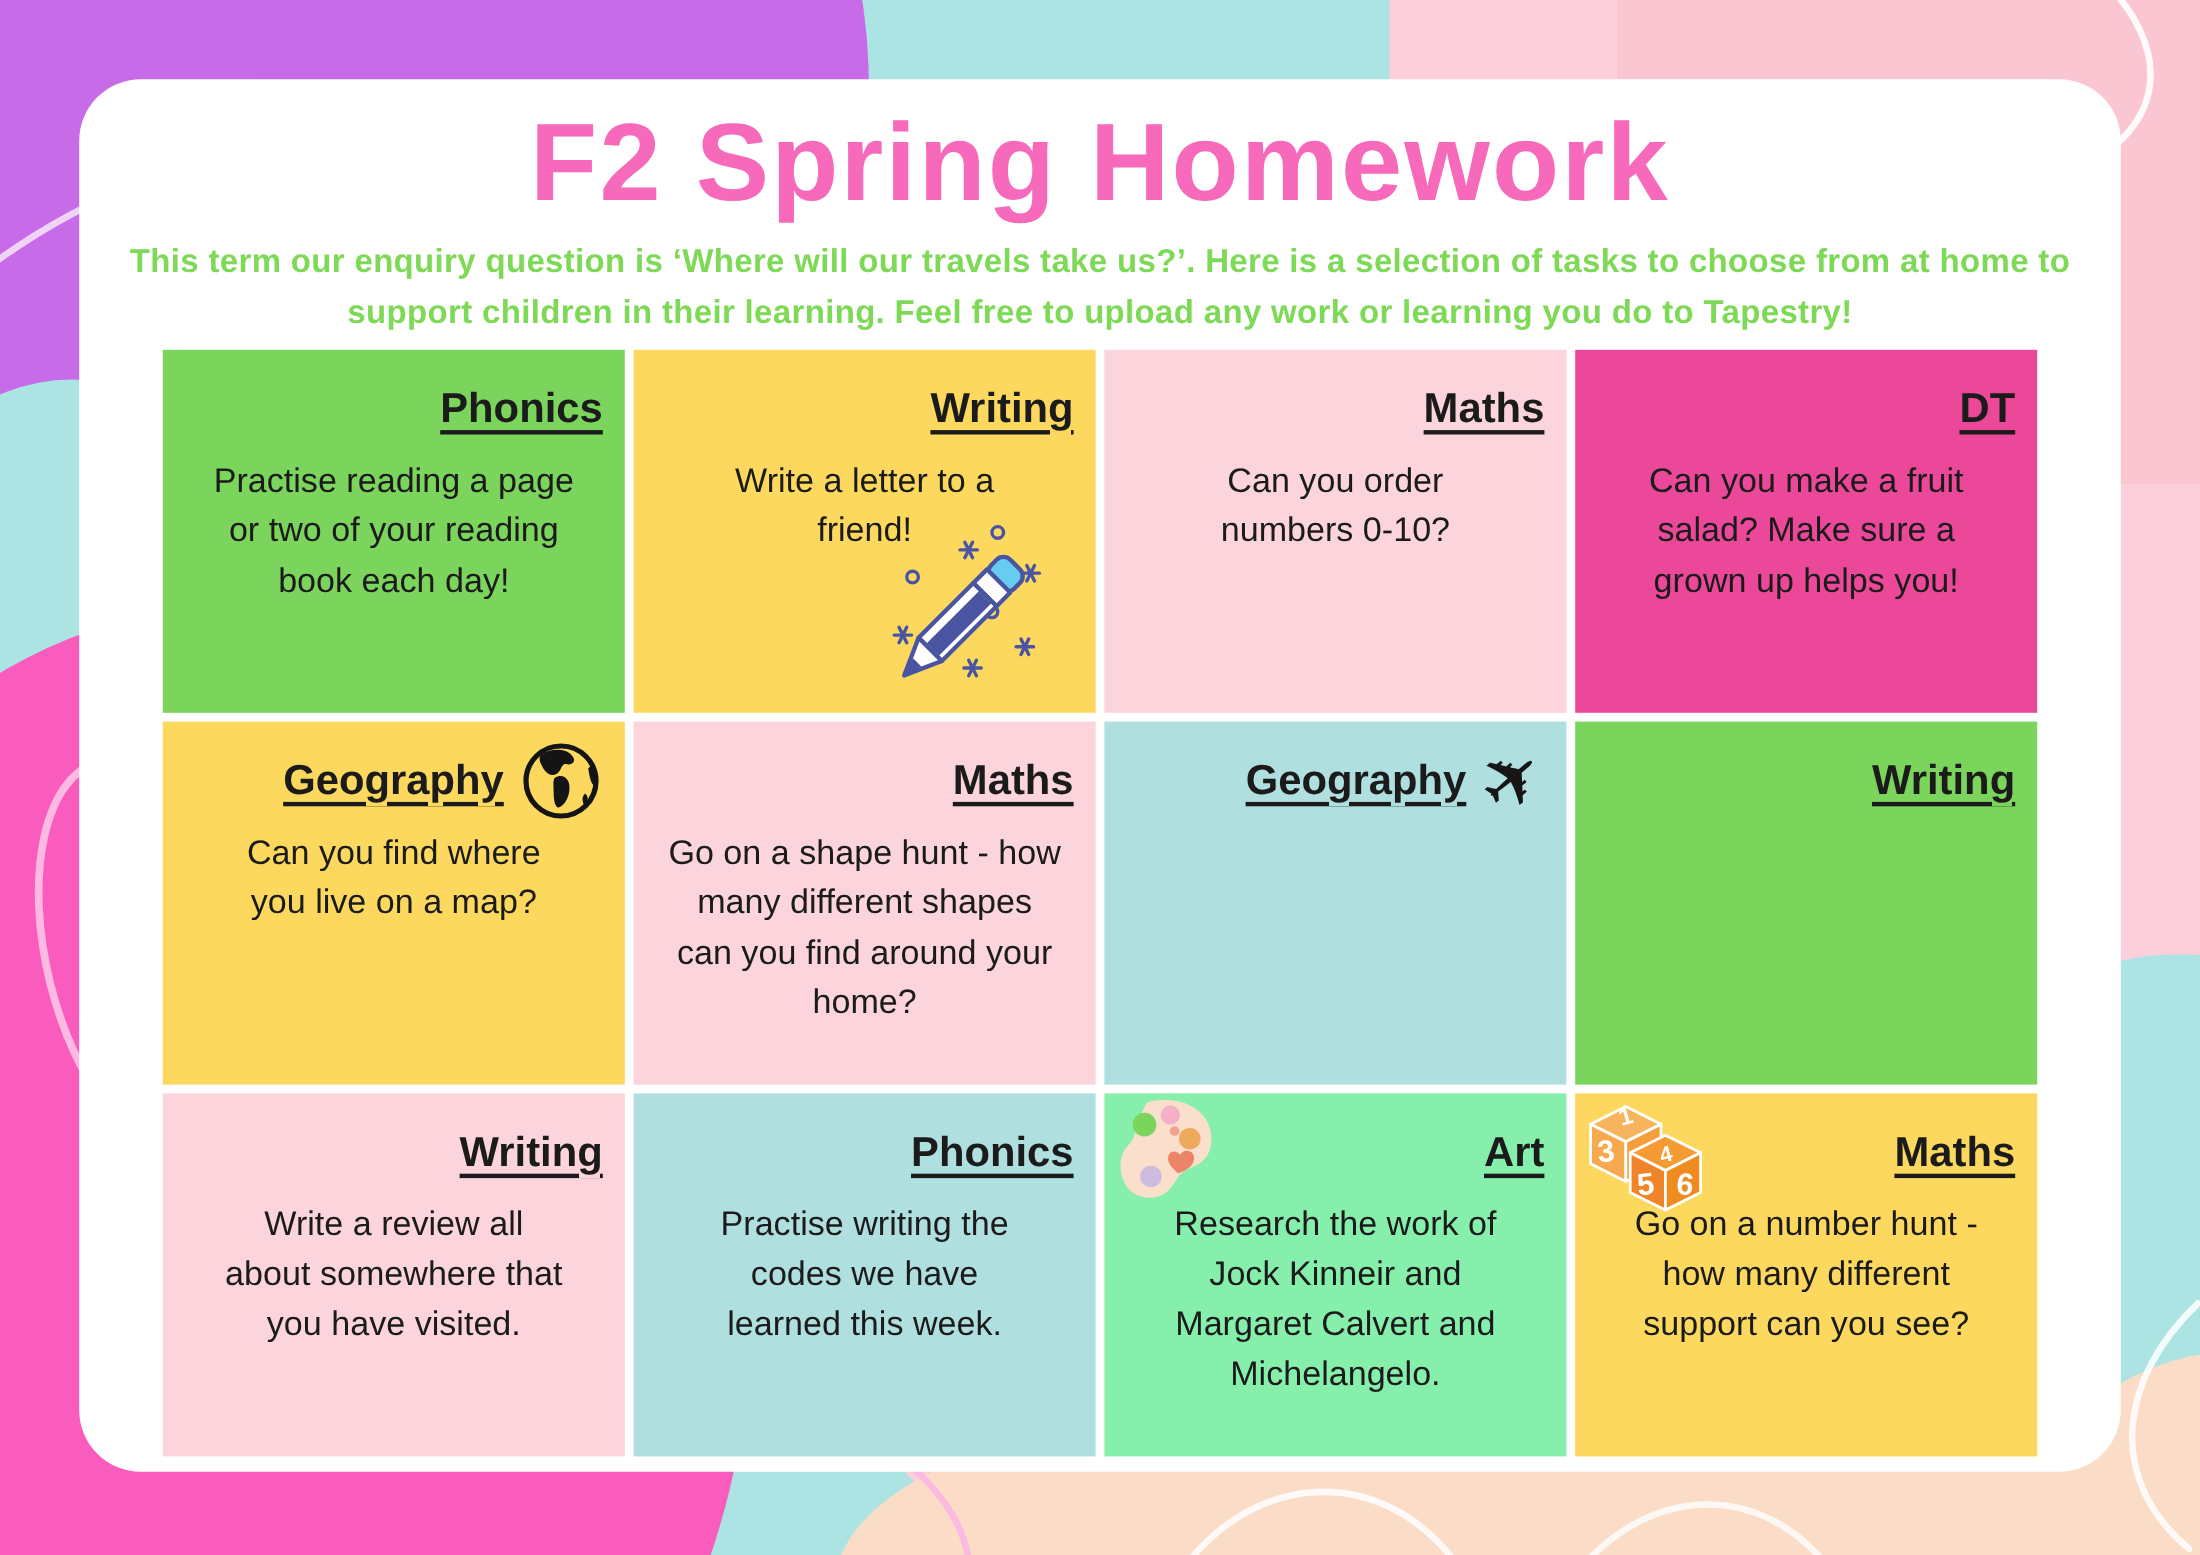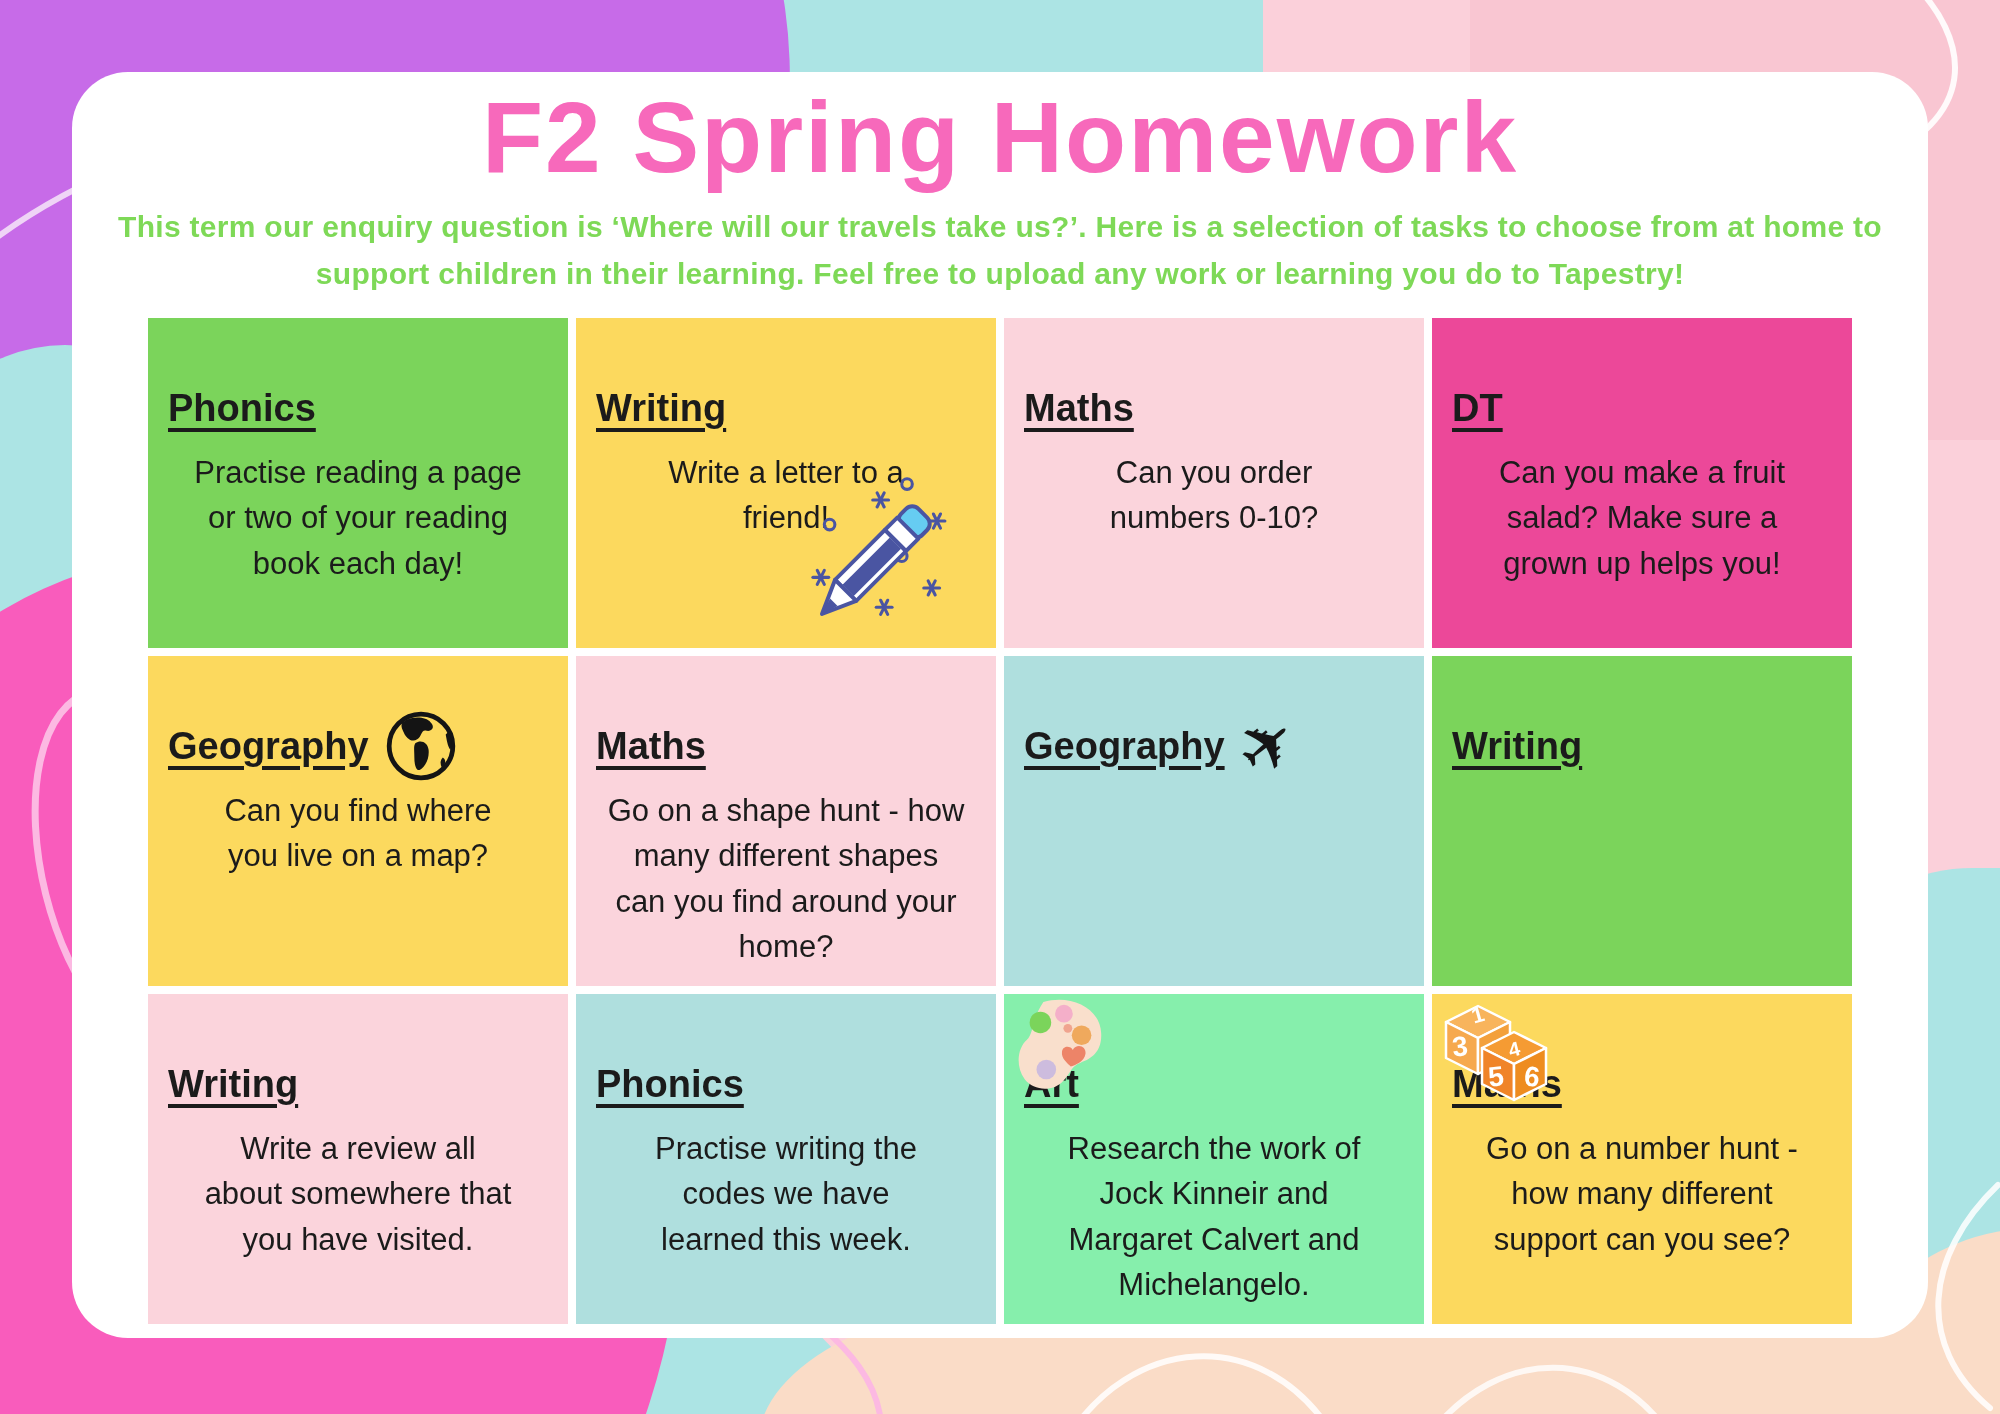--- a/index.html
+++ b/index.html
@@ -18,39 +18,39 @@
   #bgPurple{left:-210px;top:-300px;width:1010px;height:900px;border-radius:42% 58% 55% 45%/45% 42% 58% 55%;transform:rotate(-8deg);background:var(--bg-purple);}
   #bgTealLeft{left:-90px;top:345px;width:310px;height:300px;border-radius:50%;background:var(--bg-teal);}
   #bgHotPink{left:-240px;top:555px;width:930px;height:1170px;border-radius:48% 52% 40% 60%/42% 58% 46% 54%;transform:rotate(6deg);background:var(--bg-hot-pink);}
   #squiggles{left:0;top:0;width:2000px;height:1414px;pointer-events:none;}
 
   .card{
     position:absolute;left:72px;top:72px;width:1856px;height:1266px;
     background:var(--card-white);border-radius:56px;z-index:5;
   }
   .title{
-    margin-top:13px;text-align:center;
+    margin-top:24px;text-align:center;
     font-size:100px;font-weight:700;letter-spacing:2px;
     color:var(--title-pink);line-height:1.05;
   }
   .subtitle{
     margin-top:14px;text-align:center;
     font-size:30px;font-weight:600;letter-spacing:.3px;
     color:var(--subtitle-green);line-height:1.55;
   }
   .grid{
     position:absolute;left:76px;top:246px;width:1704px;height:1006px;
     display:grid;grid-template-columns:repeat(4,1fr);grid-template-rows:repeat(3,1fr);gap:8px;
   }
   .cell{
     position:relative;text-align:center;padding:26px 20px 0;
     color:var(--text-black);overflow:hidden;
   }
   .head{
-    display:flex;align-items:center;justify-content:flex-start;gap:14px;min-height:56px;margin-top:36px;
+    display:flex;align-items:center;justify-content:flex-end;gap:14px;min-height:56px;
   }
   .subject{
     font-size:38px;font-weight:700;
     text-decoration:underline;text-decoration-thickness:4px;text-underline-offset:7px;
   }
   .task{
     margin-top:14px;font-size:31px;font-weight:500;line-height:1.46;white-space:pre-line;
   }
   .head-icon{height:76px;width:auto;margin:-14px 0;flex:0 0 auto;}
   .plane-glyph{

